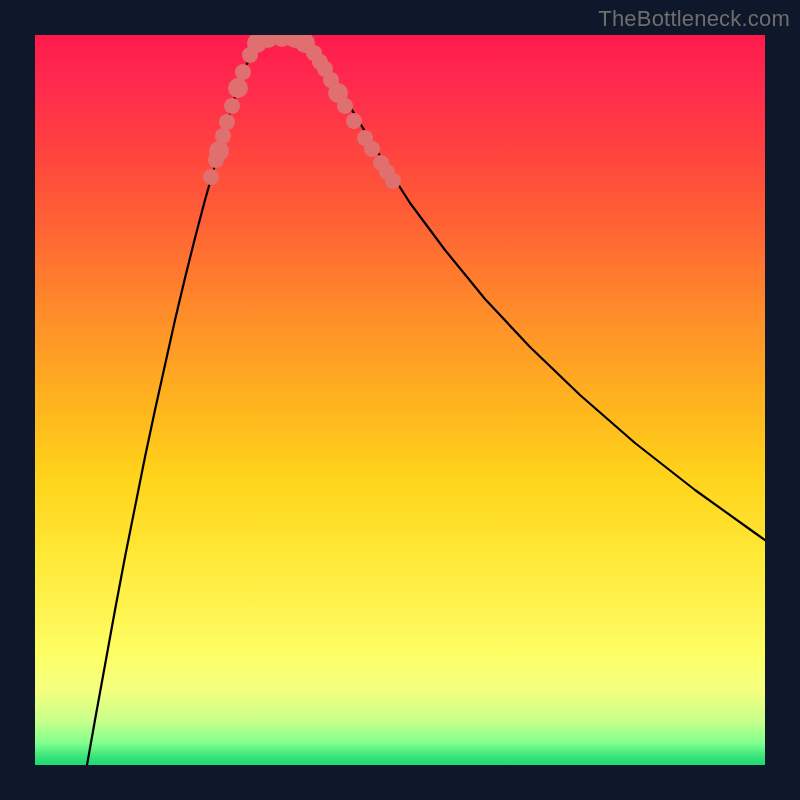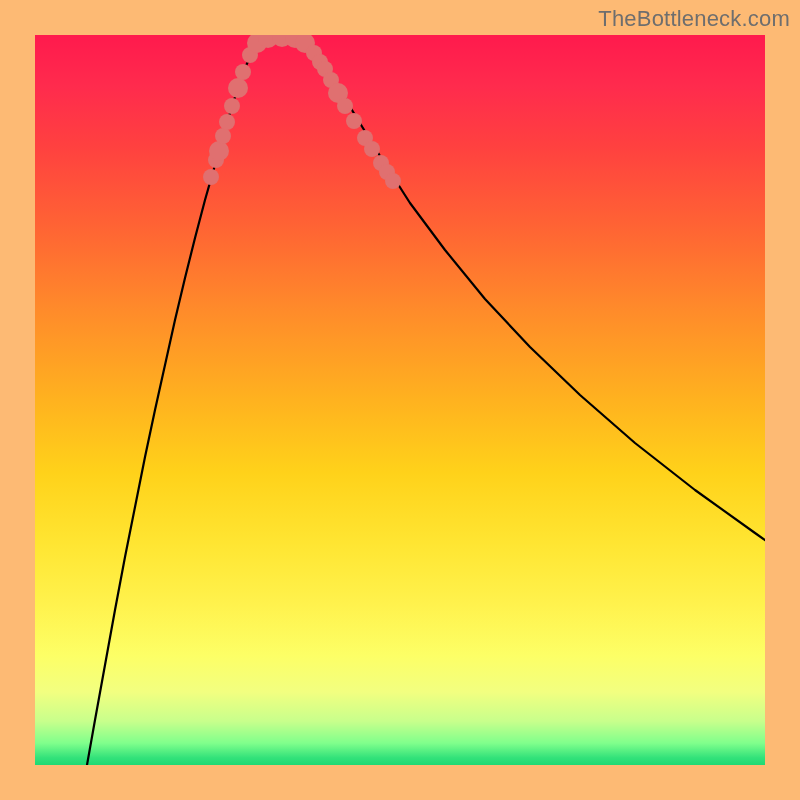--- a/index.html
+++ b/index.html
@@ -10,21 +10,21 @@
     overflow: hidden;
     background: #000;
     font-family: Arial, Helvetica, sans-serif;
   }
   .frame {
     position: absolute;
     left: 0;
     top: 0;
     width: 800px;
     height: 800px;
-    background: #fdba74;
+    background: #0f172a;
   }
   .plot-area {
     position: absolute;
     left: 35px;
     top: 35px;
     width: 730px;
     height: 730px;
     overflow: hidden;
   }
   .gradient-bg {

